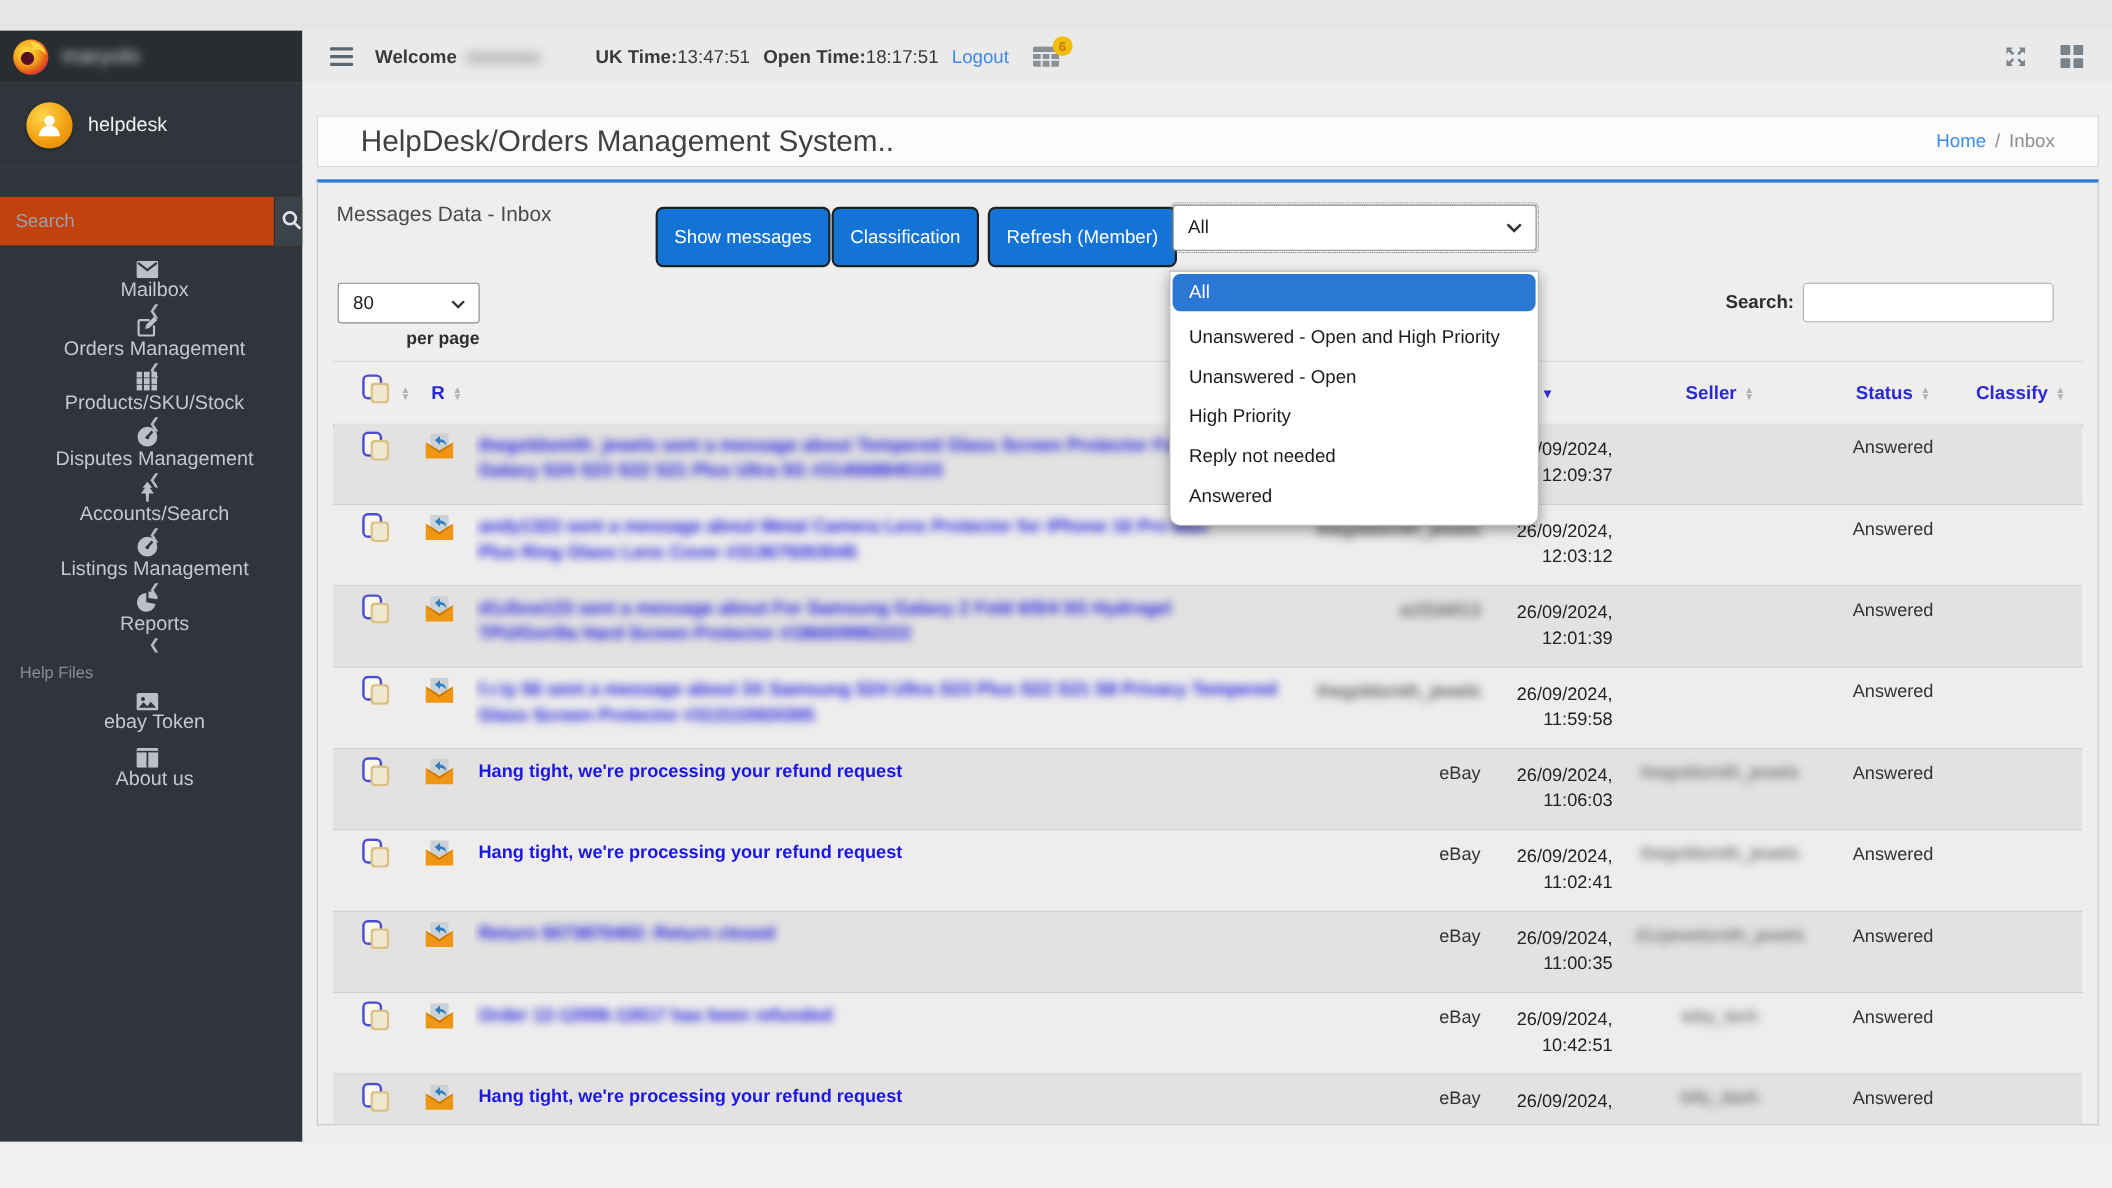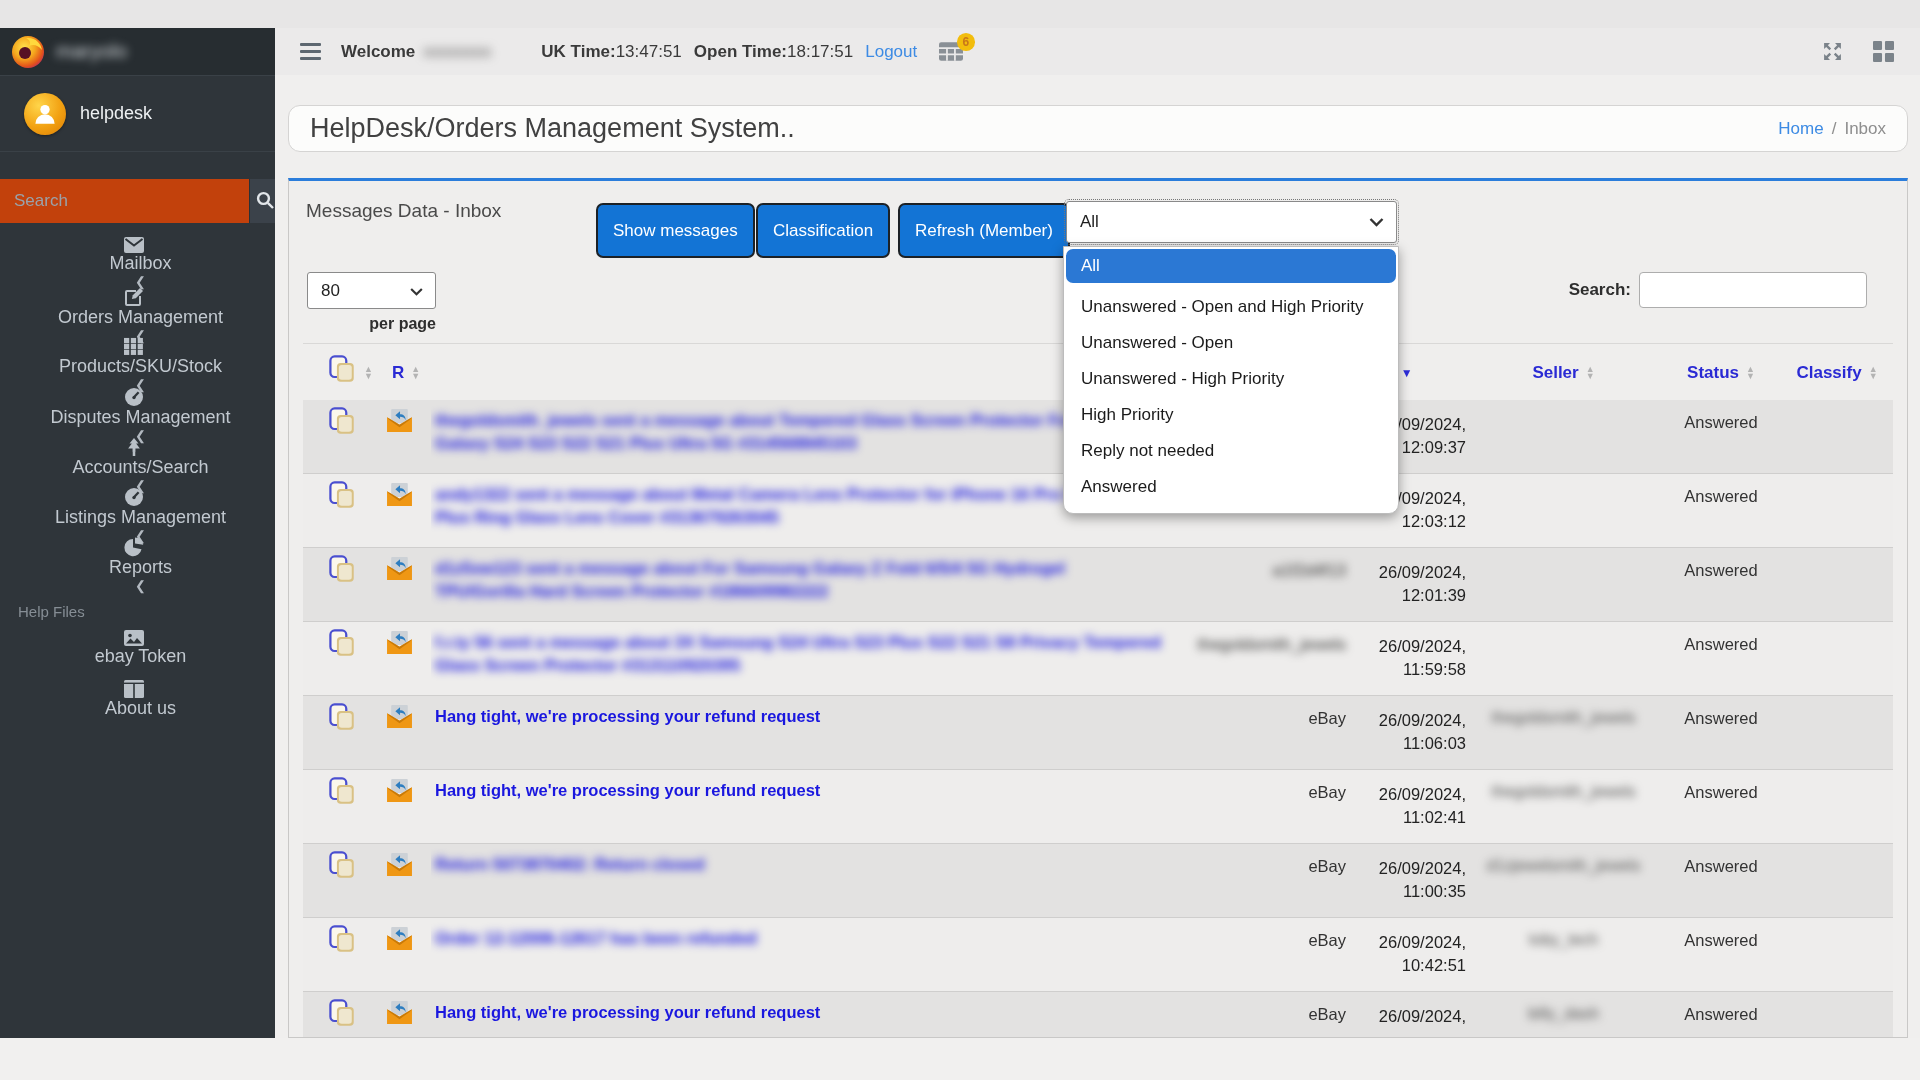--- a/index.html
+++ b/index.html
@@ -49,28 +49,28 @@
   .timegrp{margin-right:6px;}
   .logout{color:#3d8be4;text-decoration:none;margin:0 22px 0 6px;cursor:pointer;}
   .tbl-ico{position:relative;display:inline-flex;color:#8a9096;cursor:pointer;}
   .tbl-badge{position:absolute;top:-9px;right:-12px;background:#f2bd0d;color:#c8761a;font-size:12px;
              font-weight:bold;border-radius:50%;padding:3px 6px;line-height:1;}
   .nav-right{margin-left:auto;display:flex;align-items:center;gap:30px;color:#7b838a;}
   .nav-right .nico{display:inline-flex;cursor:pointer;}
 
   .content{position:relative;flex:1;}
   .page-head{position:absolute;left:13px;right:12px;top:30px;height:47px;background:#fcfcfb;
-             border:1px solid #d5d4d3;border-radius:12px;display:flex;align-items:center;
-             justify-content:space-between;padding:0 21px;box-sizing:border-box;text-align:right;}
+             border:1px solid #d5d4d3;border-radius:0;display:flex;align-items:center;
+             justify-content:space-between;padding:0 39px;box-sizing:border-box;text-align:right;}
   .page-title{font-size:27px;font-weight:400;color:#414141;margin:0;}
   .crumb{font-size:17px;color:#8e8e8e;display:flex;gap:8px;}
   .crumb a{color:#3d8be4;text-decoration:none;cursor:pointer;}
 
   
-  .panel{position:absolute;left:13px;right:12px;top:103px;height:860px;background:#efeeed;
+  .panel{position:absolute;left:13px;right:12px;top:88px;height:860px;background:#efeeed;
          border:1px solid #c9c8c7;border-top:3px solid #2b7ddb;box-sizing:border-box;overflow:hidden;}
   .panel-heading{position:absolute;left:17px;top:19px;font-size:19px;color:#4a4a4a;}
   .pbtn{position:absolute;top:22px;height:55px;background:#1374d5;color:#fff;font-size:17px;
         border:2px solid #1c2126;border-radius:7px;padding:0 15px;cursor:pointer;
         font-family:"Liberation Sans",sans-serif;}
   .pbtn.b1{left:307px;} .pbtn.b2{left:467px;} .pbtn.b3{left:609px;}
   .selectbox{position:absolute;background:#fff;border:1px solid #8a8a8a;border-radius:3px;
              display:flex;align-items:center;justify-content:space-between;padding:0 12px 0 13px;
              font-size:17px;color:#1f1f1f;cursor:pointer;box-sizing:border-box;}
   .select-all{left:777px;top:20px;width:331px;height:42px;outline:1px dotted #777;outline-offset:1px;}
@@ -695,20 +695,19 @@
             </div>
         </section>
       </div>
     </div>
   </div>
 
   <div class="dropdown" id="dropdown">
       <div class="dd-option selected">All</div>
       <div class="dd-option">Unanswered - Open and High Priority</div>
       <div class="dd-option">Unanswered - Open</div>
-      <div class="dd-option">Unanswered - High Priority</div>
       <div class="dd-option">High Priority</div>
       <div class="dd-option">Reply not needed</div>
       <div class="dd-option">Answered</div>
     </div>
 
   <div class="bottom-strip"></div>
 </div>
 
 </body></html>

